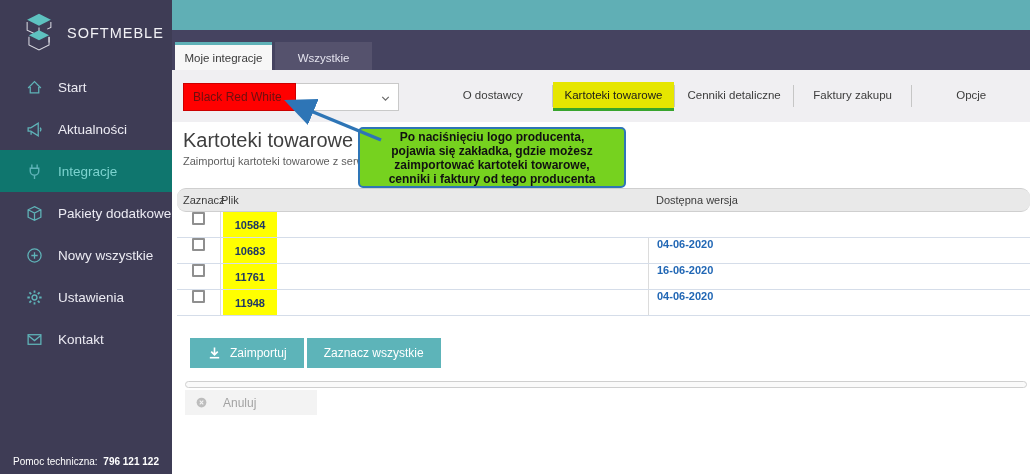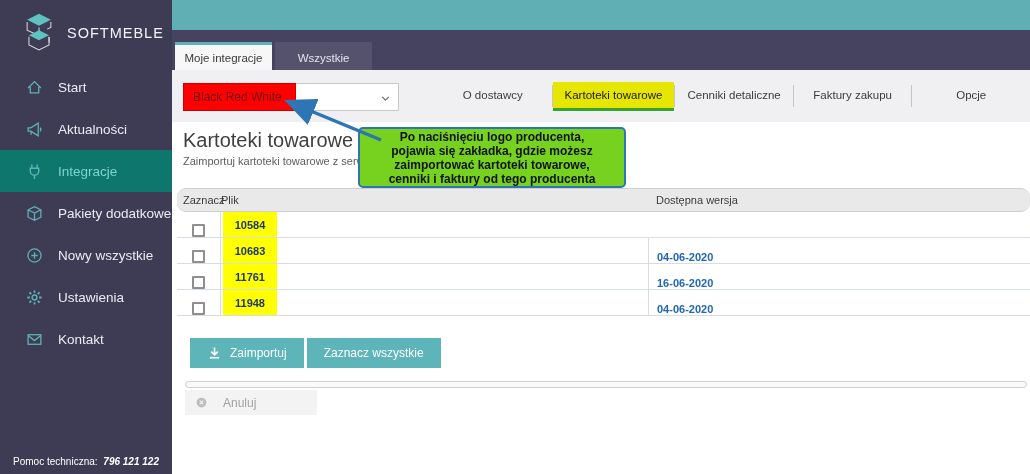--- a/index.html
+++ b/index.html
@@ -10,21 +10,21 @@
   .sidebar { position:absolute; left:0; top:0; width:172px; height:474px; background:#3e3c55; z-index:10; }
   .logo { display:flex; align-items:center; gap:7px; padding:8px 0 0 18px; height:58px; cursor:pointer; }
   .logo-icon svg { width:42px; height:42px; display:block; }
   .logo-text { color:#f2f2f6; font-size:14.5px; font-weight:300; letter-spacing:1px; }
   .nav { margin-top:8px; }
   .nav-item { height:42px; display:flex; align-items:center; gap:15px; padding-left:25px; color:#ecebf3; font-size:13.5px; cursor:pointer; }
   .nav-item .nav-icon { width:18px; height:18px; color:#5fb3b8; display:flex; align-items:center; justify-content:center; }
   .nav-icon svg { width:17px; height:17px; display:block; }
   .nav-item.active { background:#0f766e; color:#7cd3cf; }
   .support { position:absolute; bottom:7px; width:100%; text-align:center; color:#ffffff; font-size:10px; }
-  .support b { margin-left:3px;font-style:italic; }
+  .support b { margin-left:3px; }
 
   
   .topbar { position:absolute; left:172px; top:0; width:858px; height:30px; background:#60afb5; }
   .darkbar { position:absolute; left:172px; top:30px; width:858px; height:40px; background:#454360; }
   .tabs { position:absolute; left:3px; bottom:0; display:flex; gap:3px; }
   .tab { min-width:97px; height:28px; display:flex; align-items:center; justify-content:center; font-size:11.5px; padding:0 8px; cursor:pointer; background:#55526d; color:#e4e3ee; border-top:3px solid transparent; }
   .tab.active { background:#f7f7f7; color:#3a3a3a; border-top:3px solid #5fb1b7; }
 
   
   .supplierbar { position:absolute; left:172px; top:70px; width:858px; height:52px; background:#f0eff2;padding-left:44px; }
@@ -44,21 +44,21 @@
   .page-title { font-size:20px; font-weight:400; color:#3f3f3f; margin:7px 0 3px 11px; }
   .page-subtitle { font-size:11px; color:#5e5e5e; margin-left:11px; }
 
   .table { position:absolute; left:5px; right:0; top:66px; }
   .thead { display:flex; height:24px; background:#e9e9e9; border-top:1px solid #cfcfcf; border-bottom:1px solid #cfcfcf; align-items:center; font-size:11px; color:#3c3c3c;border-radius:9px; }
   .c1 { width:44px; padding-left:6px; }
   .c2 { width:427px; }
   .c3 { flex:1; padding-left:8px; border-left:1px solid #dcdcdc; }
   .thead .c3 { border-left:none; }
   .tr { display:flex; height:26px; border-bottom:1px solid #d5dde9; align-items:stretch; }
-  .td { display:flex; align-items:flex-end; }
+  .td { display:flex; align-items:flex-start; }
   .td.c1 { border-right:1px solid #dcdcdc; padding-left:0; justify-content:center; }
   .td.c2 { }
   .checkbox { width:13px; height:13px; border:2px solid #8f8f8f; background:#fff; border-radius:1px; cursor:pointer; }
   .plik-highlight { display:flex; align-items:center; justify-content:center; width:54px; height:100%; background:#ffff00; color:#1f3864; font-weight:bold; font-size:11px; margin-left:2px; }
   .date { font-weight:bold; font-size:11px; color:#2167b5; }
 
   .btn-row { position:absolute; left:18px; top:216px; display:flex; gap:3px; }
   .btn { border:none; cursor:pointer; font-family:"Liberation Sans", sans-serif; }
   .btn.teal { background:#5db4b9; color:#ffffff; font-size:12px; height:30px; padding:0 17px; display:inline-flex; align-items:center; justify-content:center; gap:8px; }
   .dl svg { width:15px; height:15px; display:block; }

